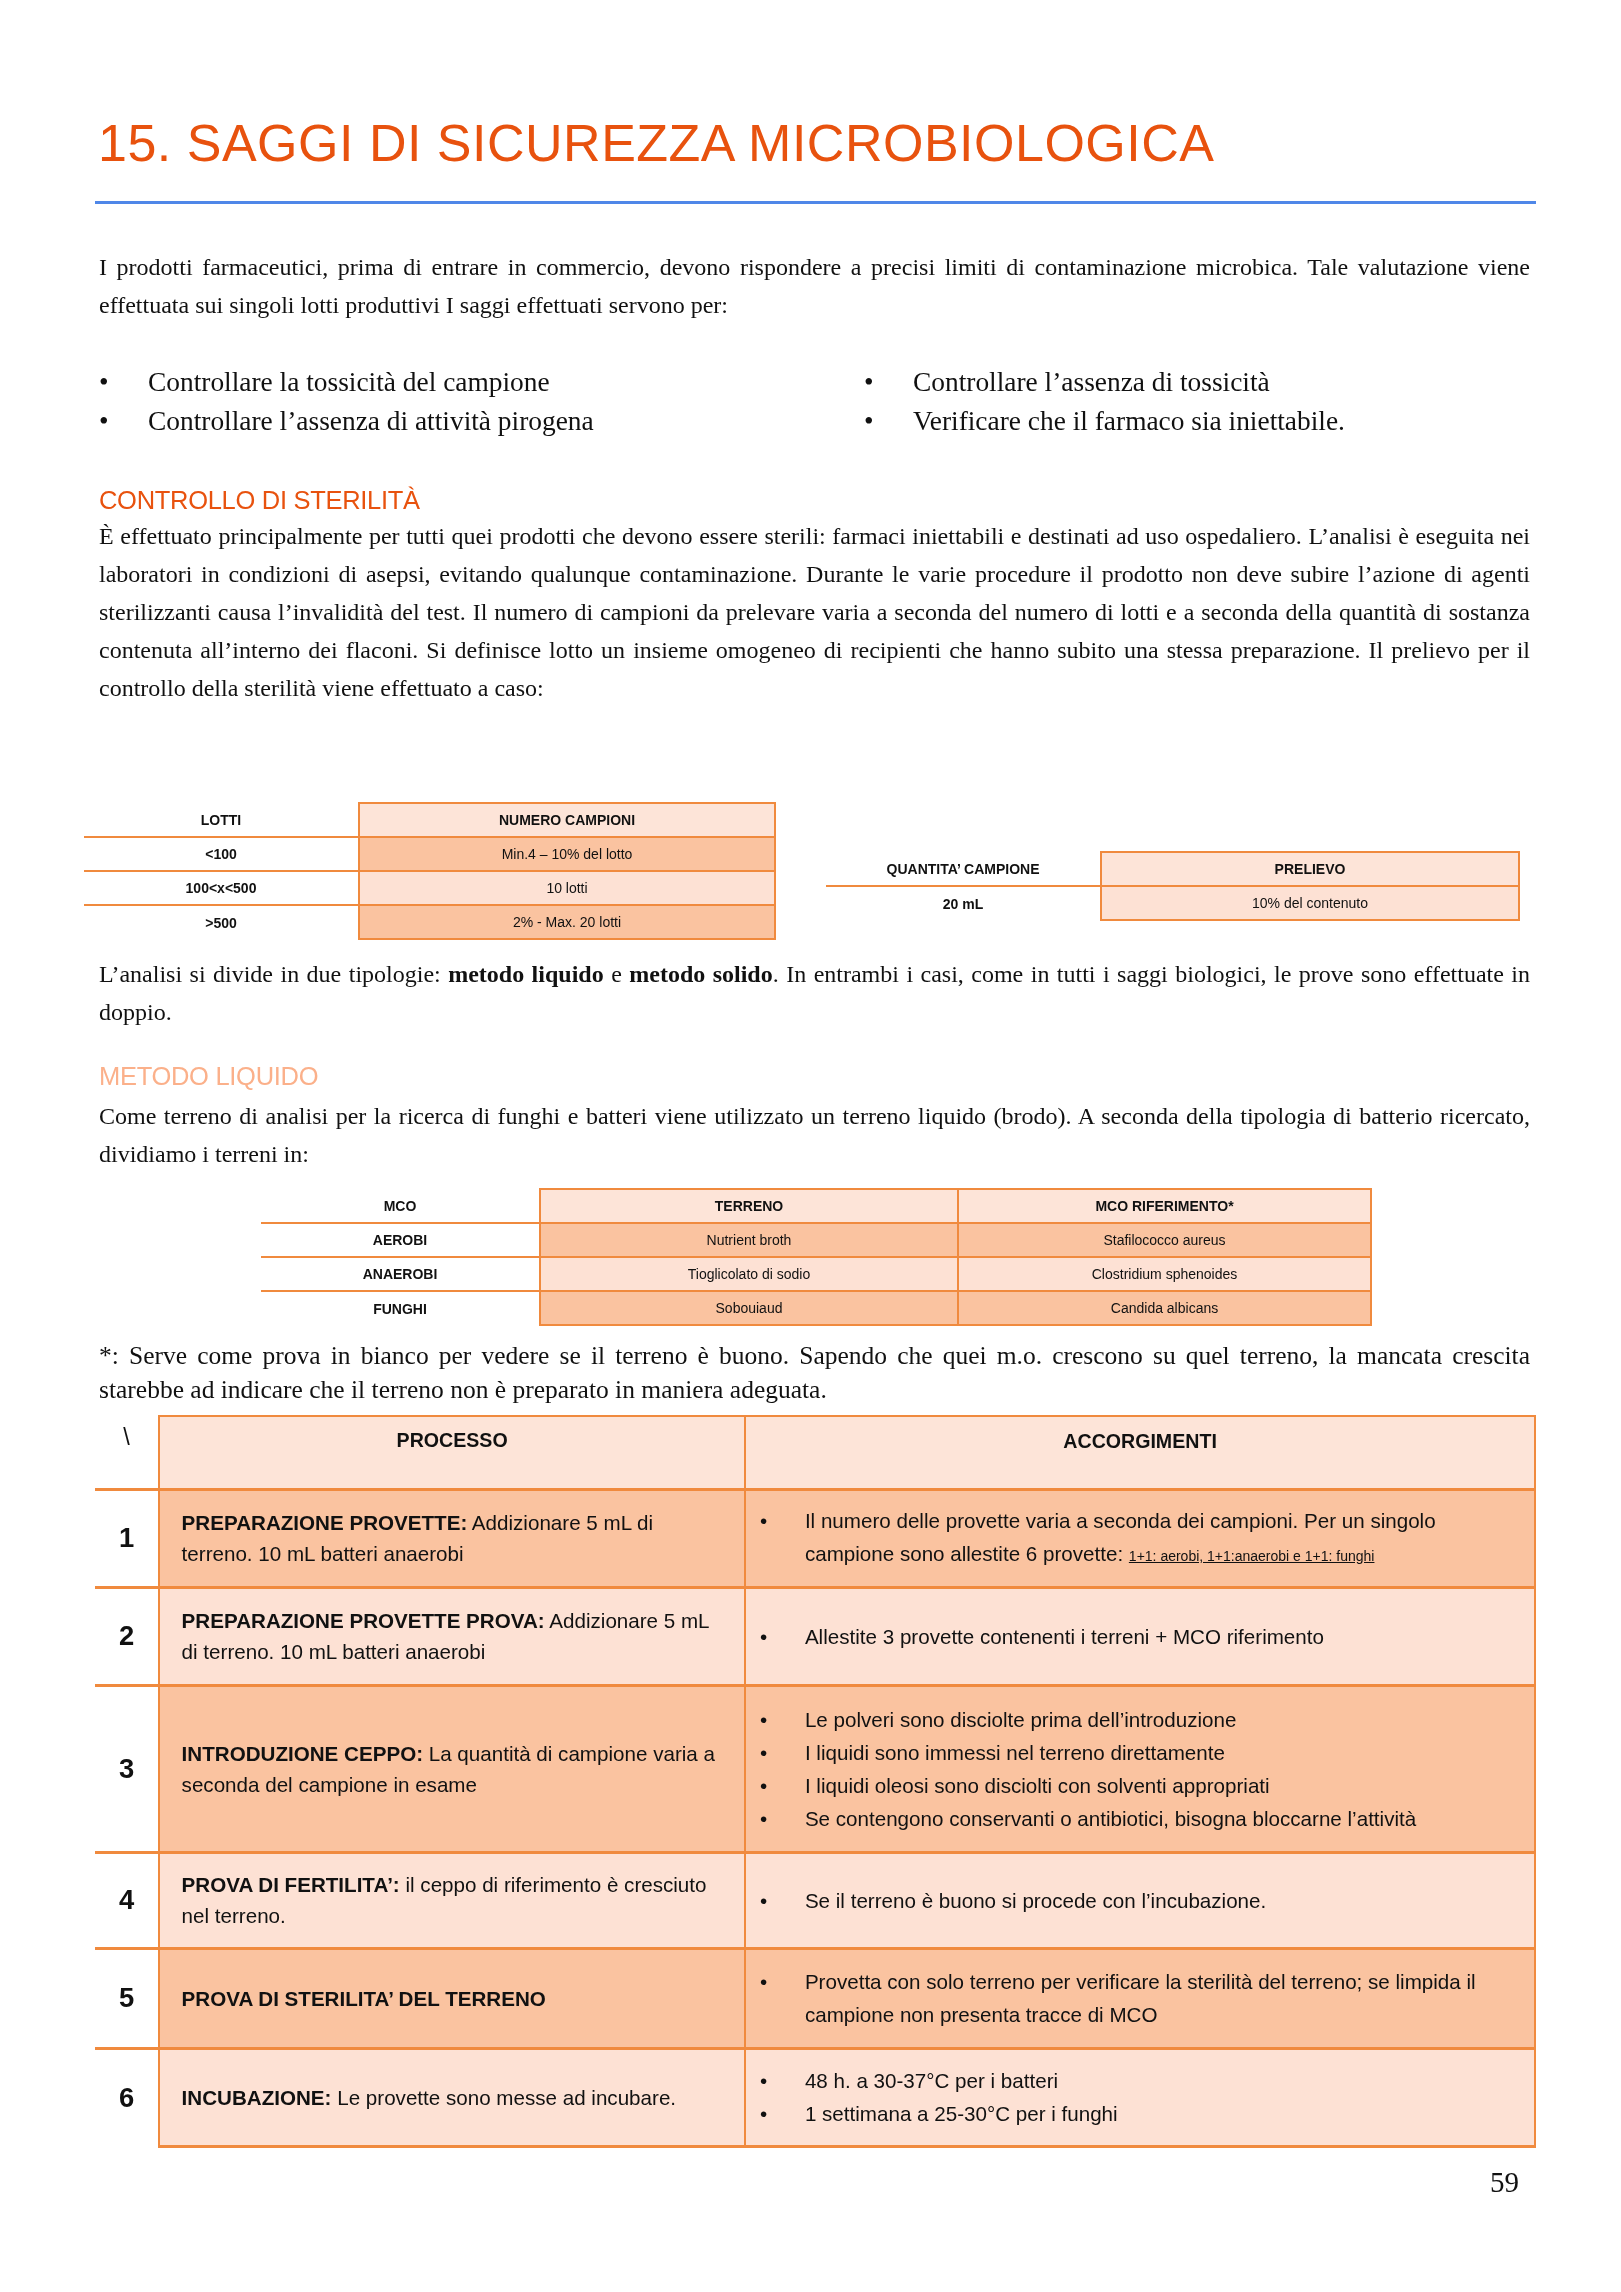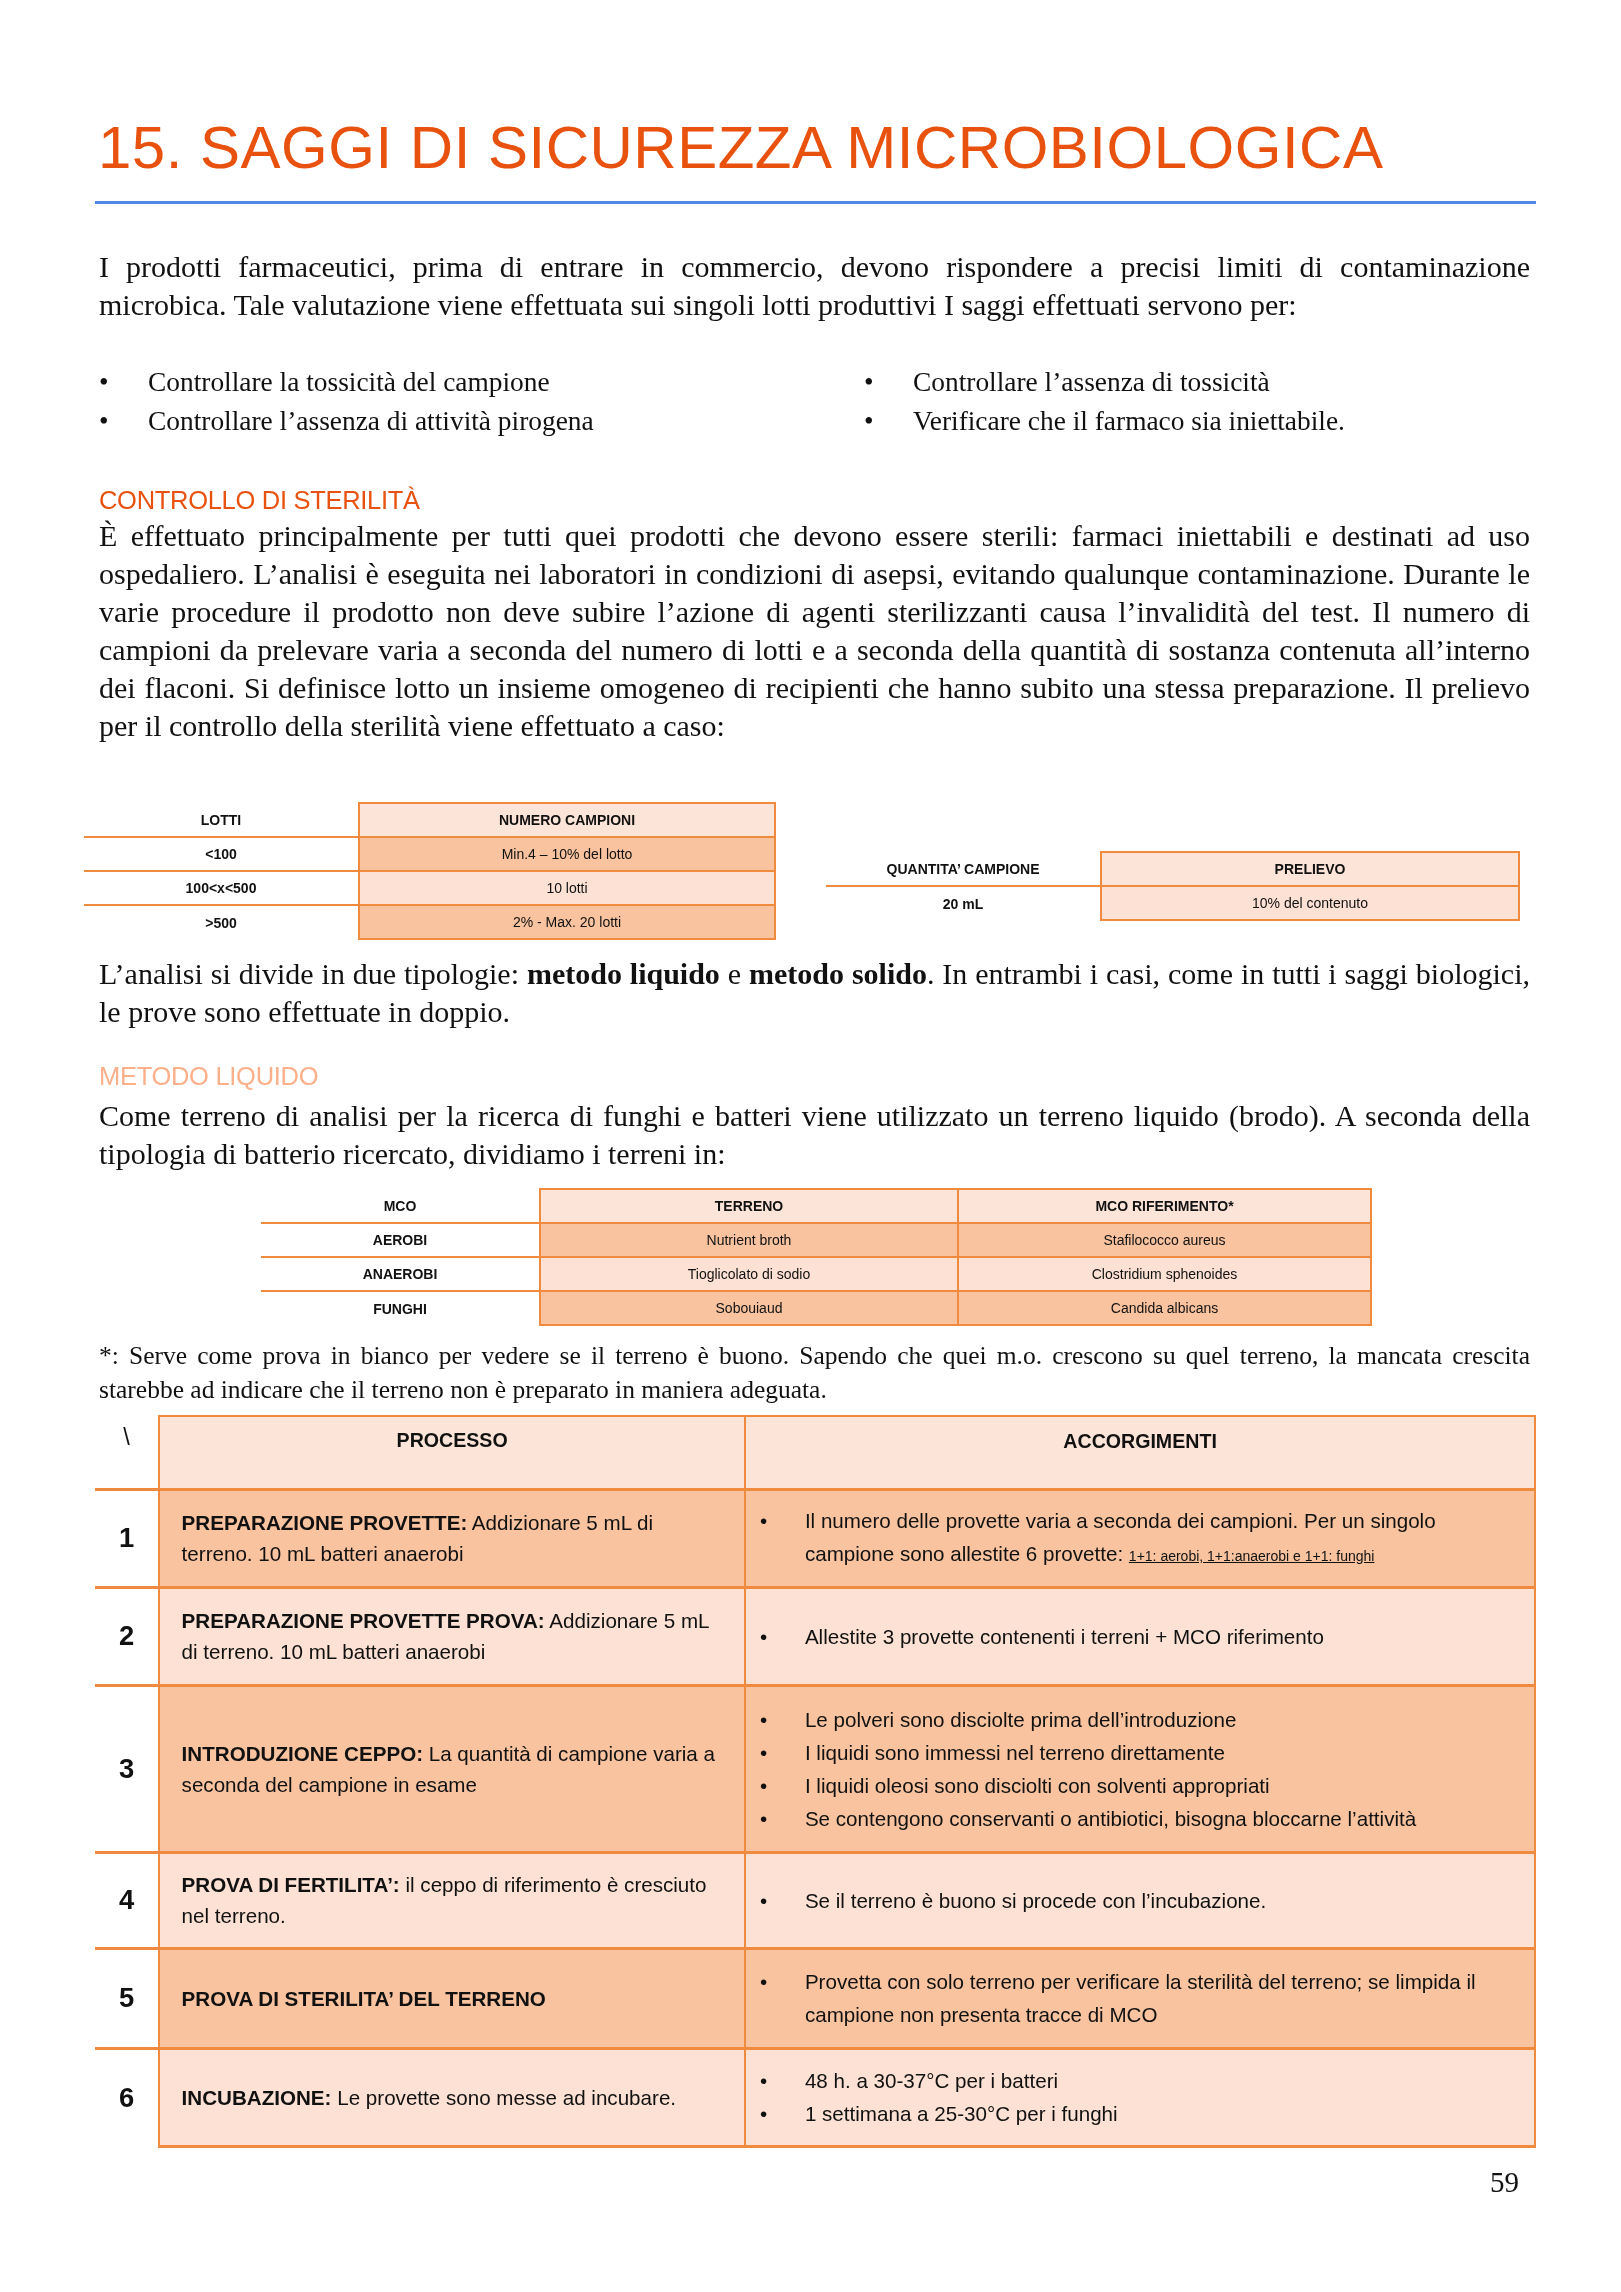--- a/index.html
+++ b/index.html
@@ -1,21 +1,21 @@
 <!DOCTYPE html>
 <html><head>
 <meta charset="utf-8">
 <style>
   html, body { margin: 0; padding: 0; background: #ffffff; }
   body { width: 1621px; height: 2293px; position: relative; overflow: hidden; color: #111; }
 
-  .title { position: absolute; left: 98px; top: 113px; font-size: 60px; color: #e8520e; font-family: "Liberation Sans", sans-serif; letter-spacing: 0.5px; }
+  .title { position: absolute; left: 98px; top: 113px; font-size: 52px; color: #e8520e; font-family: "Liberation Sans", sans-serif; letter-spacing: 0.5px; }
   .title-rule { position: absolute; left: 95px; top: 201px; width: 1441px; height: 2.9px; background: #4f87e8; }
 
-  .para { position: absolute; left: 99px; width: 1431px; font-family: "Liberation Serif", serif; font-size: 30px; line-height: 38px; text-align: justify; text-align-last: left; }
+  .para { position: absolute; left: 99px; width: 1431px; font-family: "Liberation Serif", serif; font-size: 24px; line-height: 38px; text-align: justify; text-align-last: left; }
   .para b { font-weight: bold; }
 
   .bullets { position: absolute; top: 363px; left: 99px; width: 1431px; font-family: "Liberation Serif", serif; font-size: 27.4px; line-height: 39px; }
   .bullets .col { position: absolute; top: 0; }
   .bullets .col.c2 { left: 765px; }
   .bullets .item { display: flex; white-space: nowrap; }
   .bullets .dot { width: 49px; }
 
   .h2 { position: absolute; left: 99px; font-family: "Liberation Sans", sans-serif; font-weight: normal; font-size: 25.5px; color: #e8520e; letter-spacing: -0.3px; }
   .h2.light { color: #fbb08a; }

